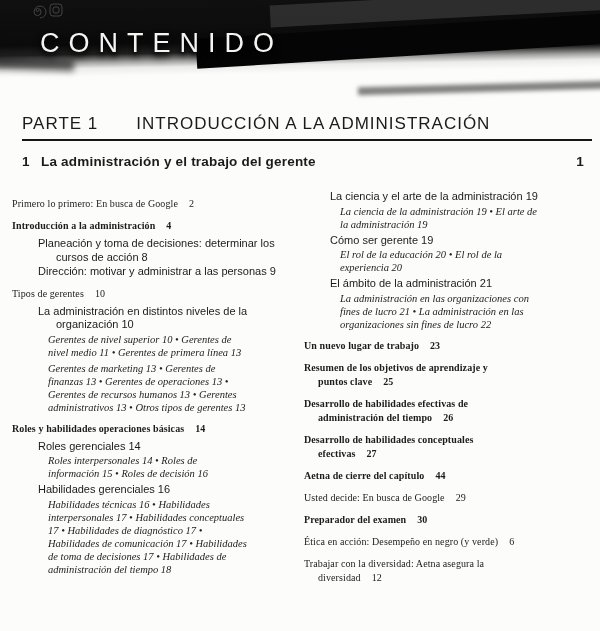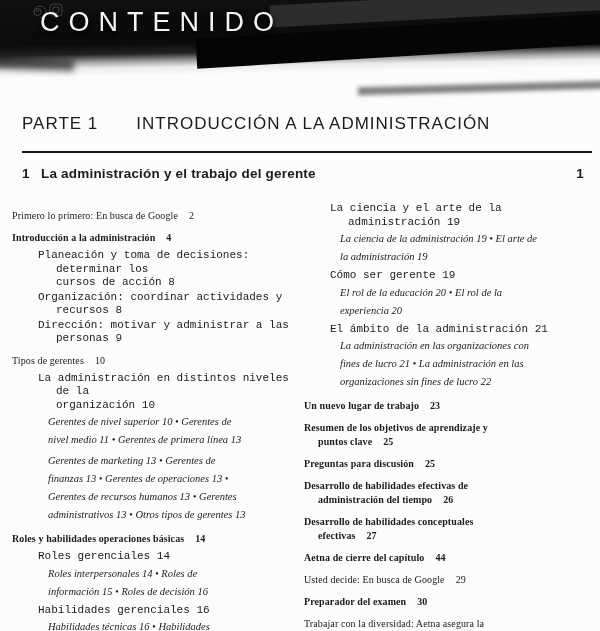--- a/index.html
+++ b/index.html
@@ -37,31 +37,31 @@
     background:rgba(25,25,25,.55);filter:blur(2px);transform:rotate(-1.5deg);
   }
   .band .smudge-left{
     position:absolute;top:58px;left:-6px;width:80px;height:12px;
     background:rgba(10,10,10,.6);filter:blur(3px);transform:rotate(2deg);
   }
   .band .spiral{
     position:absolute;top:1px;left:30px;opacity:.55;
   }
   .band h1{
-    position:absolute;left:40px;top:7px;margin:0;
+    position:absolute;left:40px;top:28px;margin:0;
     font-size:27px;font-weight:400;letter-spacing:9px;
     color:#f4f4f2;
     text-shadow:0 3px 5px rgba(0,0,0,.95),0 6px 9px rgba(0,0,0,.55);
     font-family:"Liberation Sans",sans-serif;
   }
 
   
   .part{
     margin:34px 8px 0 22px;
-    padding-bottom:17px;
+    padding-bottom:5px;
     border-bottom:2px solid #161616;
     font-size:17px;letter-spacing:1px;
     display:flex;align-items:baseline;
   }
   .part .part-label{margin-right:38px;}
 
   
   .chapter{
     margin:13px 16px 0 22px;
     display:flex;align-items:baseline;
@@ -84,29 +84,29 @@
   .entry.main{
     font-family:Liberation Serif, serif;
     font-size:10px;line-height:14px;
     margin-top:8px;margin-bottom:4px;
     padding-left:6px;text-indent:-14px;
     letter-spacing:.1px;
   }
   .entry.main.bold{font-weight:700;}
   .entry.main .pg{margin-left:11px;letter-spacing:0;}
   .entry.sub{
-    font-family:Liberation Mono, monospace;
+    font-family:Liberation Sans, sans-serif;
     font-size:11px;line-height:13.5px;
     padding-left:36px;text-indent:-18px;
     margin:1px 0;
   }
   .entry.detail{
     font-family:"Liberation Serif",serif;
     font-style:italic;
-    font-size:10.5px;line-height:18px;
+    font-size:10.5px;line-height:13px;
     padding-left:28px;text-indent:0;
     margin:1px 0 3px 0;
     color:#222;
   }
 </style>
 </head>
 <body>
 
 <div class="page">
 
@@ -135,21 +135,20 @@
     <span class="ch-title">La administración y el trabajo del gerente</span>
     <span class="ch-page">1</span>
   </div>
 
   <div class="cols">
     <div class="col left" id="col-left">
         <div class="entry main"><span class="etext">Primero lo primero: En busca de Google</span><span class="pg">2</span></div>
         <div class="entry main bold"><span class="etext">Introducción a la administración</span><span class="pg">4</span></div>
         <div class="entry sub"><span class="etext">Planeación y toma de decisiones: determinar los
 cursos de acción 8</span></div>
-        <div class="entry sub"><span class="etext">Organización: coordinar actividades y recursos 8</span></div>
         <div class="entry sub"><span class="etext">Dirección: motivar y administrar a las personas 9</span></div>
         <div class="entry main"><span class="etext">Tipos de gerentes</span><span class="pg">10</span></div>
         <div class="entry sub"><span class="etext">La administración en distintos niveles de la
 organización 10</span></div>
         <div class="entry detail"><span class="etext">Gerentes de nivel superior 10 • Gerentes de
 nivel medio 11 • Gerentes de primera línea 13</span></div>
         <div class="entry detail"><span class="etext">Gerentes de marketing 13 • Gerentes de
 finanzas 13 • Gerentes de operaciones 13 •
 Gerentes de recursos humanos 13 • Gerentes
 administrativos 13 • Otros tipos de gerentes 13</span></div>
@@ -172,26 +171,26 @@
         <div class="entry sub"><span class="etext">Cómo ser gerente 19</span></div>
         <div class="entry detail"><span class="etext">El rol de la educación 20 • El rol de la
 experiencia 20</span></div>
         <div class="entry sub"><span class="etext">El ámbito de la administración 21</span></div>
         <div class="entry detail"><span class="etext">La administración en las organizaciones con
 fines de lucro 21 • La administración en las
 organizaciones sin fines de lucro 22</span></div>
         <div class="entry main bold"><span class="etext">Un nuevo lugar de trabajo</span><span class="pg">23</span></div>
         <div class="entry main bold"><span class="etext">Resumen de los objetivos de aprendizaje y
 puntos clave</span><span class="pg">25</span></div>
-        <div class="entry main bold"><span class="etext">Preguntas para discusión</span><span class="pg">25</span></div>
         <div class="entry main bold"><span class="etext">Desarrollo de habilidades efectivas de
 administración del tiempo</span><span class="pg">26</span></div>
         <div class="entry main bold"><span class="etext">Desarrollo de habilidades conceptuales
 efectivas</span><span class="pg">27</span></div>
         <div class="entry main bold"><span class="etext">Aetna de cierre del capítulo</span><span class="pg">44</span></div>
         <div class="entry main"><span class="etext">Usted decide: En busca de Google</span><span class="pg">29</span></div>
         <div class="entry main bold"><span class="etext">Preparador del examen</span><span class="pg">30</span></div>
+        <div class="entry main"><span class="etext">Ética en acción: Desempeño en negro (y verde)</span><span class="pg">6</span></div>
         <div class="entry main"><span class="etext">Trabajar con la diversidad: Aetna asegura la
 diversidad</span><span class="pg">12</span></div>
       </div>
   </div>
 
 </div>
 
 </body></html>

